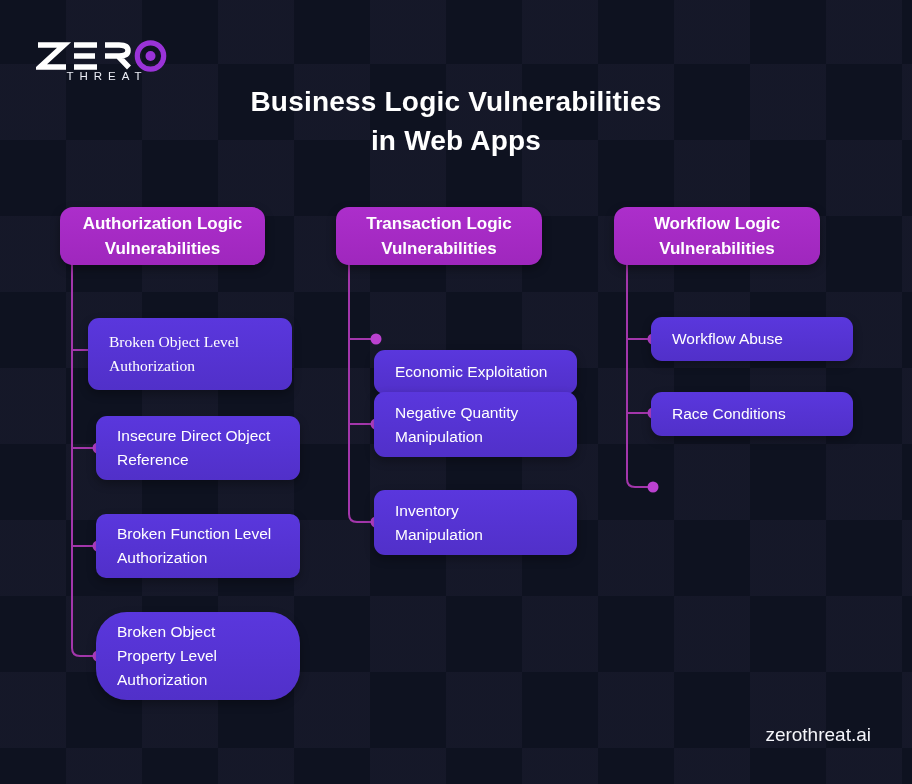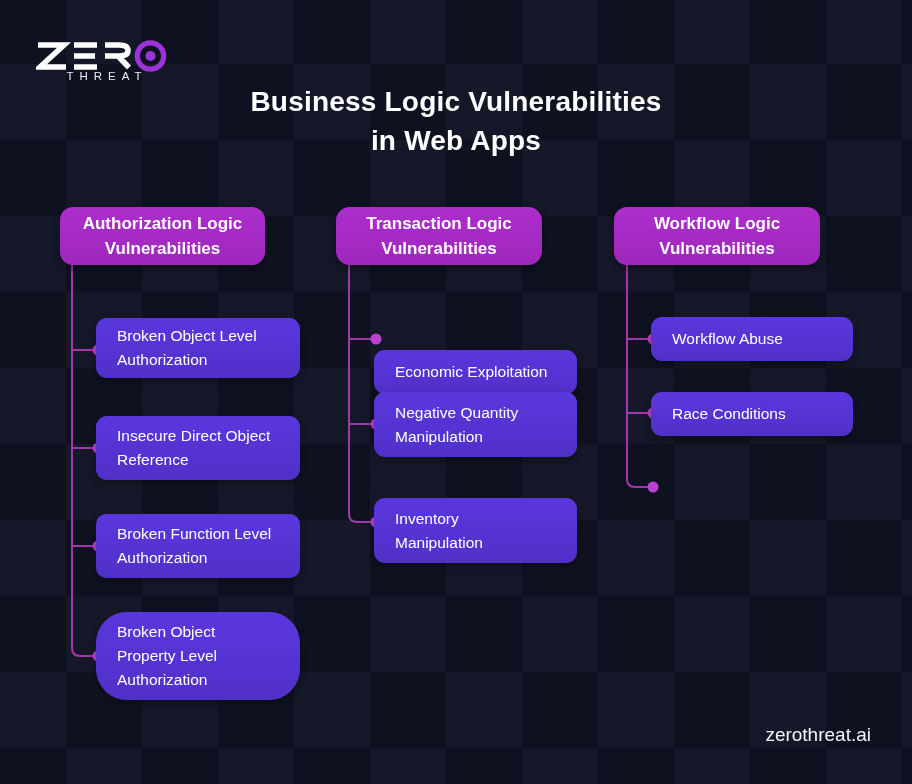--- a/index.html
+++ b/index.html
@@ -56,30 +56,30 @@
     background:linear-gradient(180deg,#5a37dd 0%, #5130c9 100%);
     display:flex; align-items:center;
     padding-left:21px; padding-right:14px;
     font-weight:500; font-size:15.5px; line-height:24px;
     white-space:pre-line;
     box-shadow:0 4px 10px rgba(0,0,0,0.3);
   }
 
   
   .c1-h  { left:60px;  top:207px; width:205px; }
-  .c1-i0 { left:96px;  top:318px; width:204px; height:60px; }
+  .c1-i0 { left:88px;  top:318px; width:204px; height:72px;font-family:Liberation Serif, serif; }
   .c1-i1 { left:96px;  top:416px; width:204px; height:64px; }
   .c1-i2 { left:96px;  top:514px; width:204px; height:64px;border-radius:10px; }
   .c1-i3 { left:96px;  top:612px; width:204px; height:88px;border-radius:31px; }
 
   
-  .c2-h  { left:336px; top:207px; width:206px;border-radius:14px; }
+  .c2-h  { left:336px; top:207px; width:206px; }
   .c2-i0 { left:374px; top:317px; width:203px; height:44px;margin-top:33px; }
   .c2-i1 { left:374px; top:392px; width:203px; height:65px; }
-  .c2-i2 { left:374px; top:490px; width:203px; height:65px;margin-top:8px; }
+  .c2-i2 { left:374px; top:490px; width:203px; height:65px; }
 
   
   .c3-h  { left:614px; top:207px; width:206px; }
   .c3-i0 { left:651px; top:317px; width:202px; height:44px; }
   .c3-i1 { left:651px; top:392px; width:202px; height:44px; }
   .c3-i2 { left:651px; top:466px; width:202px; height:42px; }
 
   
   .footer {
     position:absolute; right:41px; top:724px;

